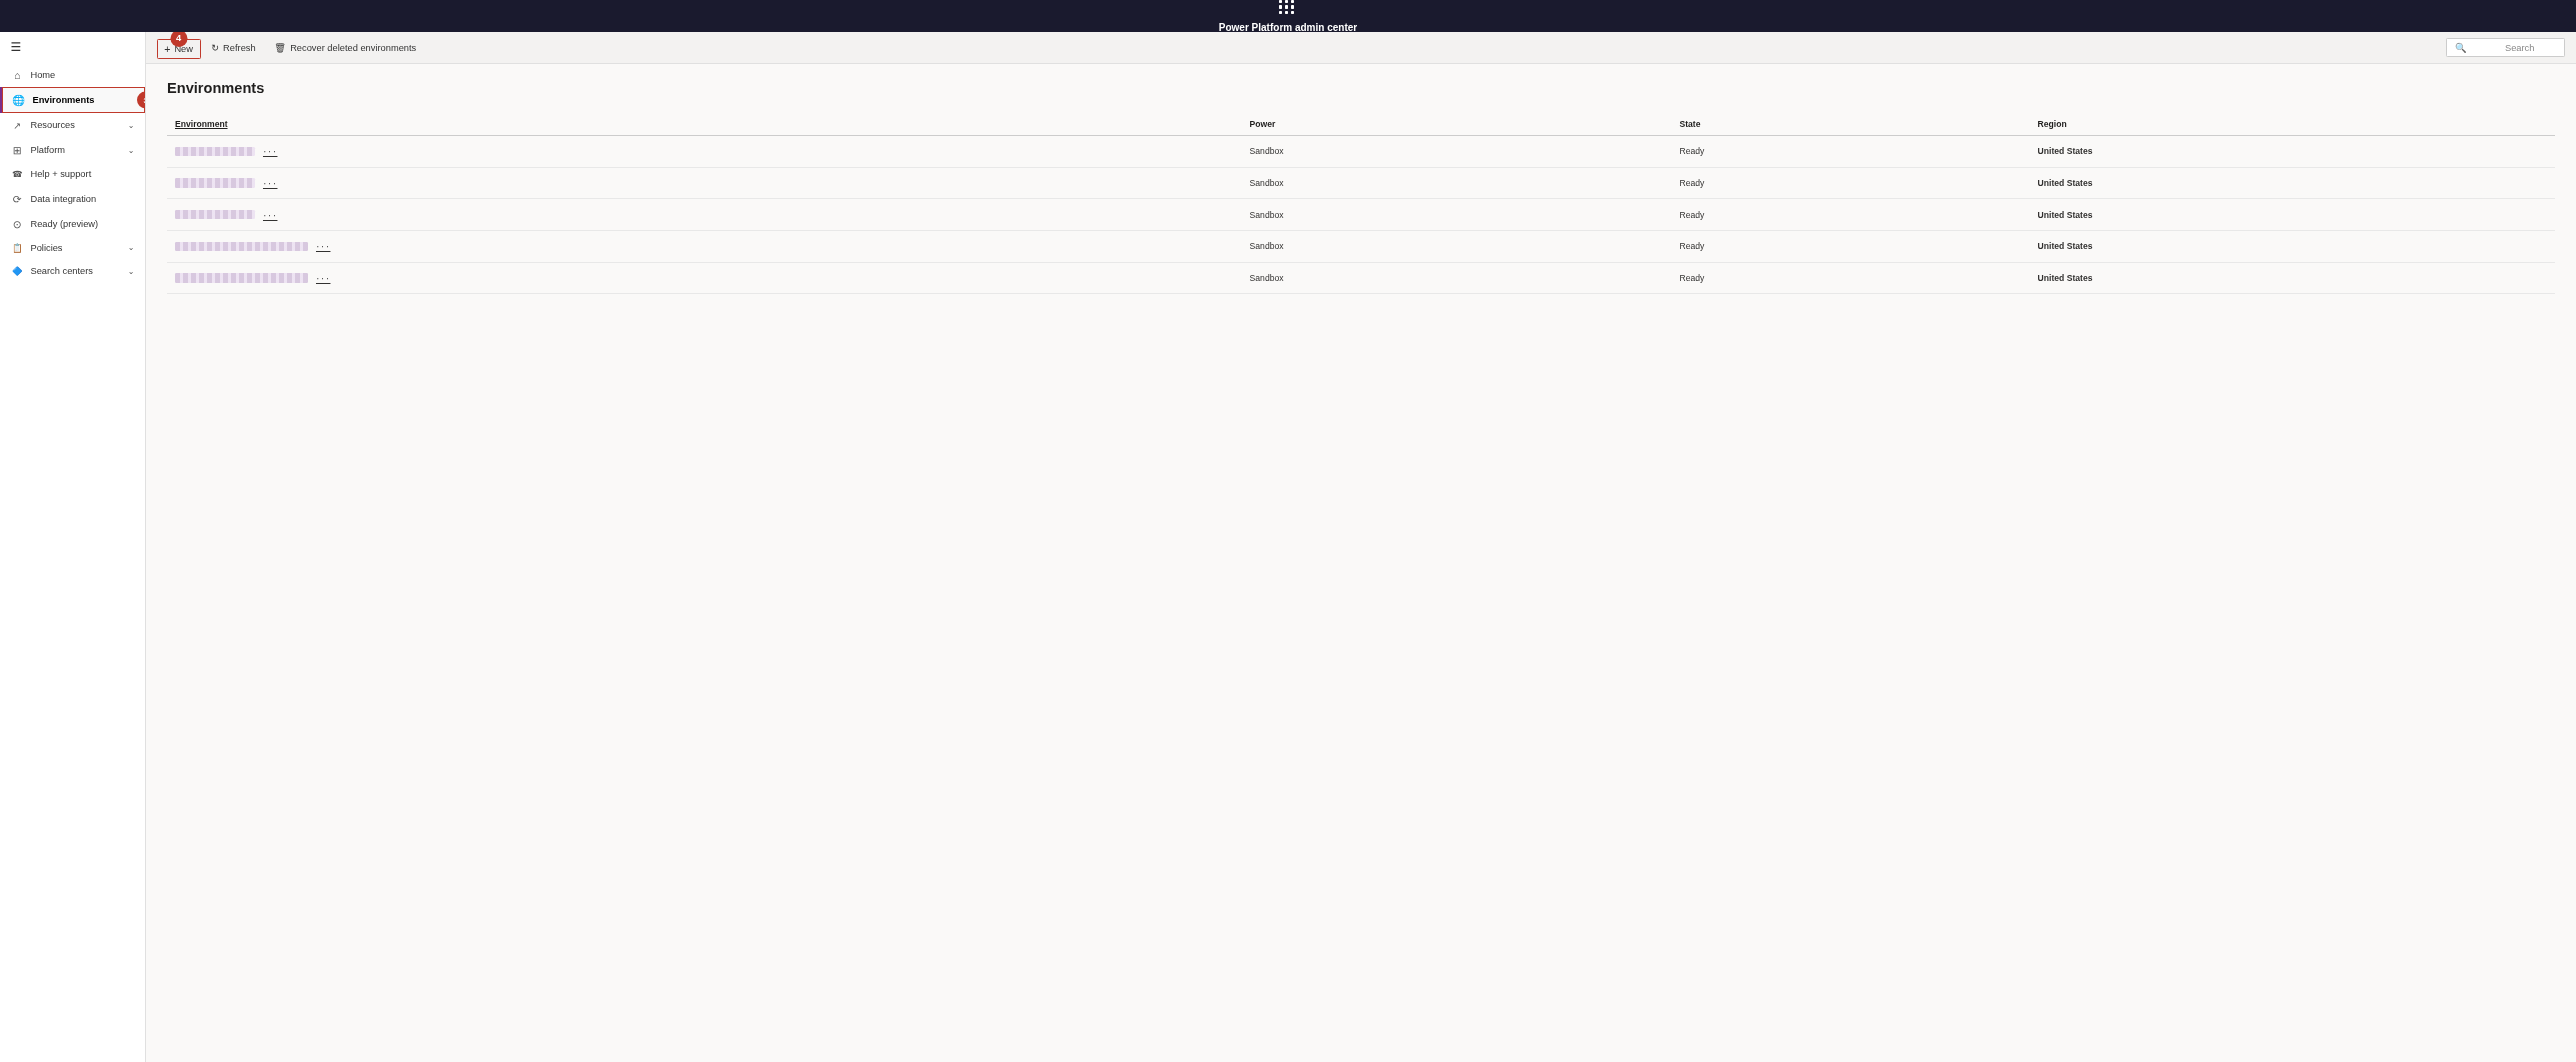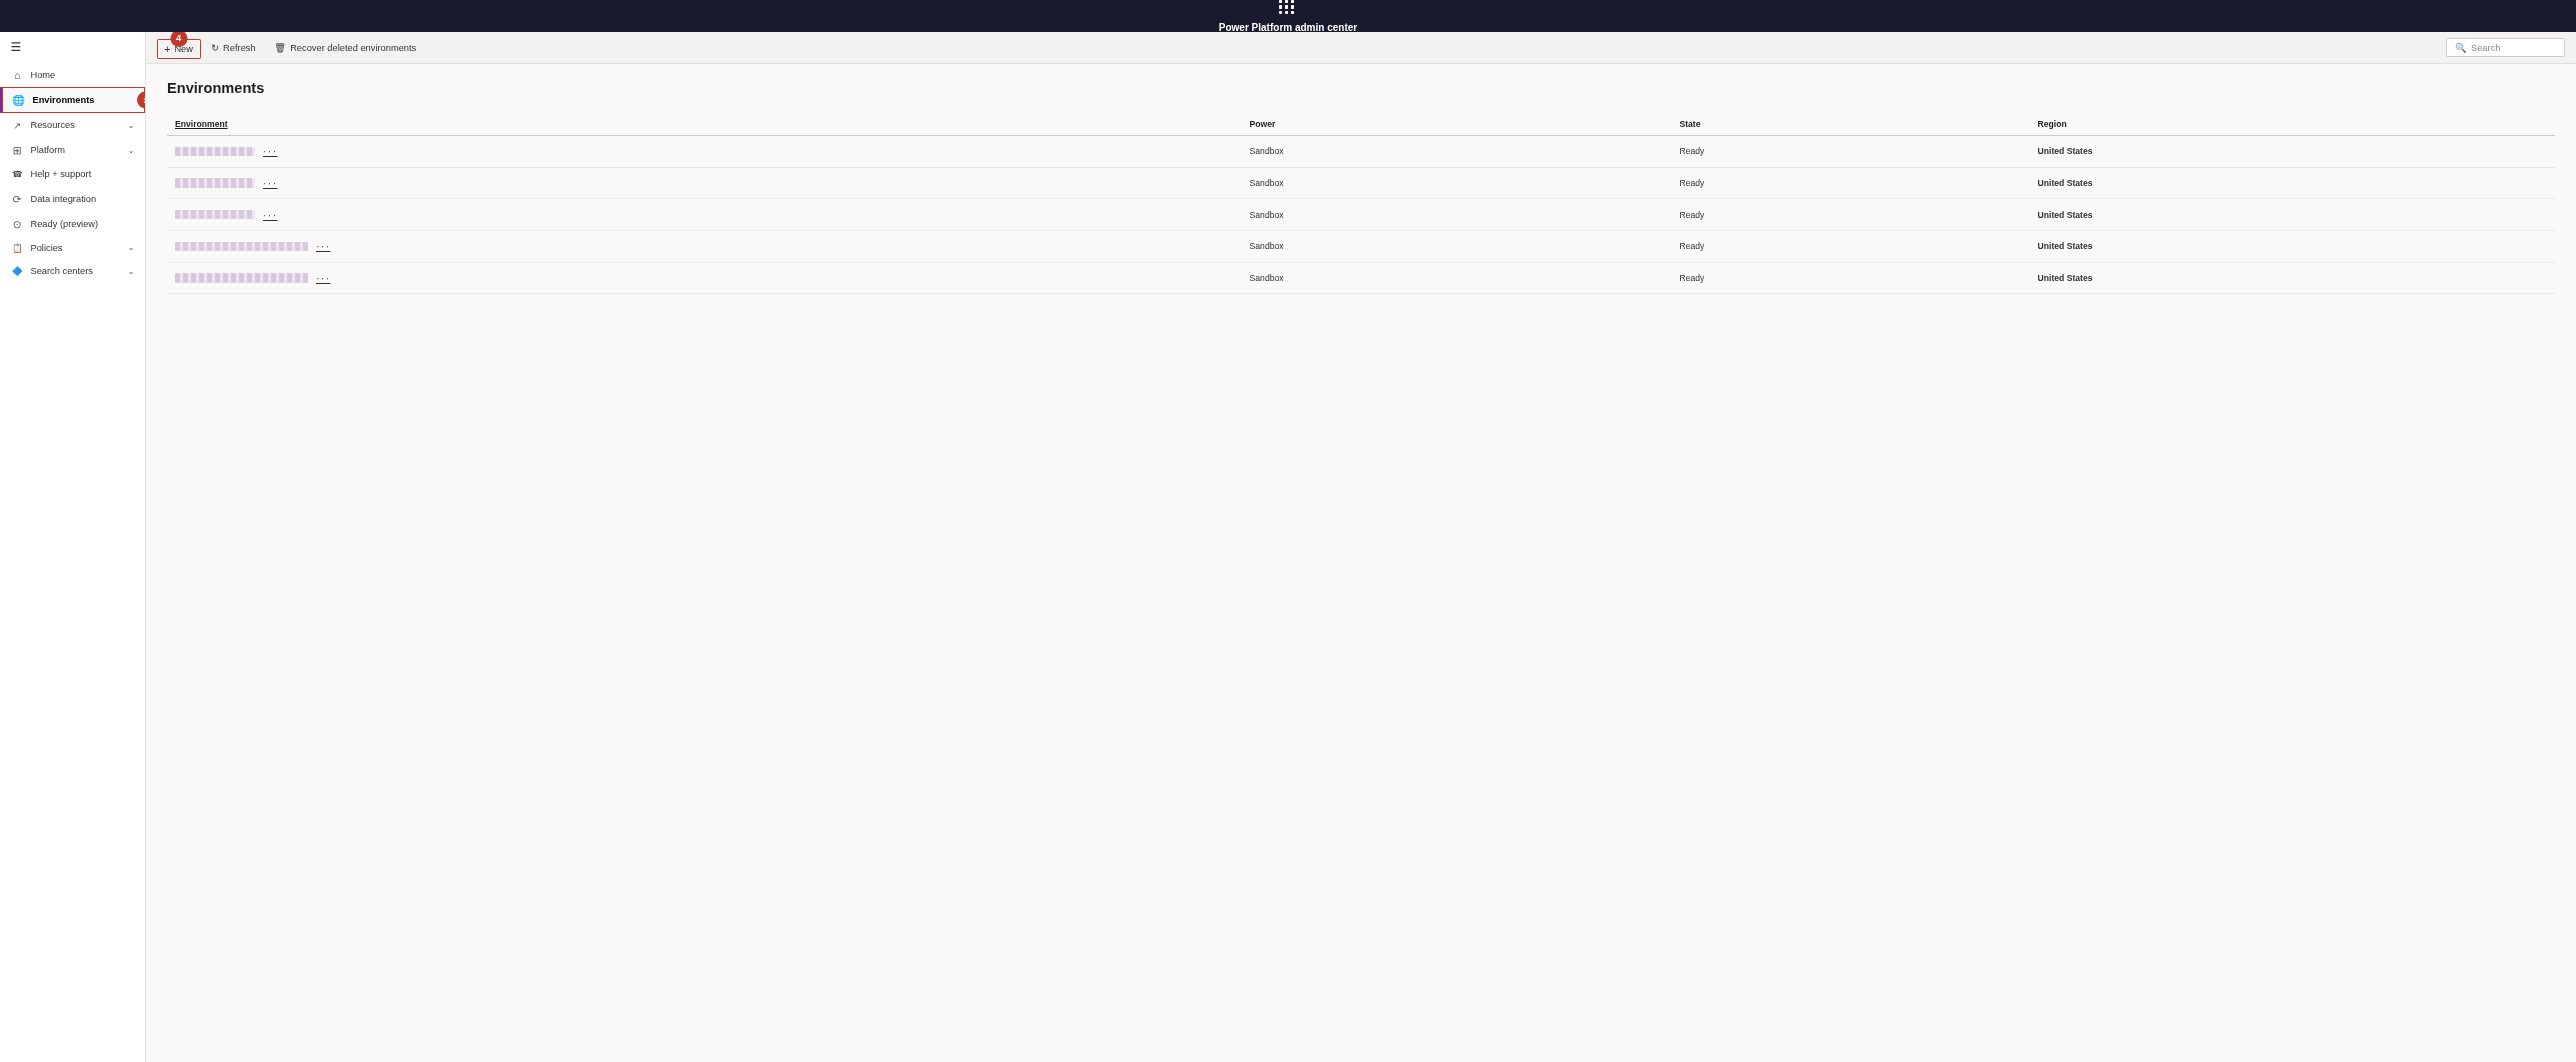--- a/index.html
+++ b/index.html
@@ -359,21 +359,21 @@
         <span>Refresh</span>
       </button>
 
       <button class="toolbar-btn">
         <span style="font-size:9.3px;">🗑</span>
         <span>Recover deleted environments</span>
       </button>
 
       <div class="toolbar-search">
         <span style="color:#888;">🔍</span>
-        <span style="color:#888;">Search</span>
+        <span style="color:#888;margin-left:34px;">Search</span>
       </div>
     </div>
 
     <div class="page-content">
       <h1 class="page-title">Environments</h1>
 
       <table class="env-table">
         <thead>
           <tr>
             <th class="col-env">Environment</th>

